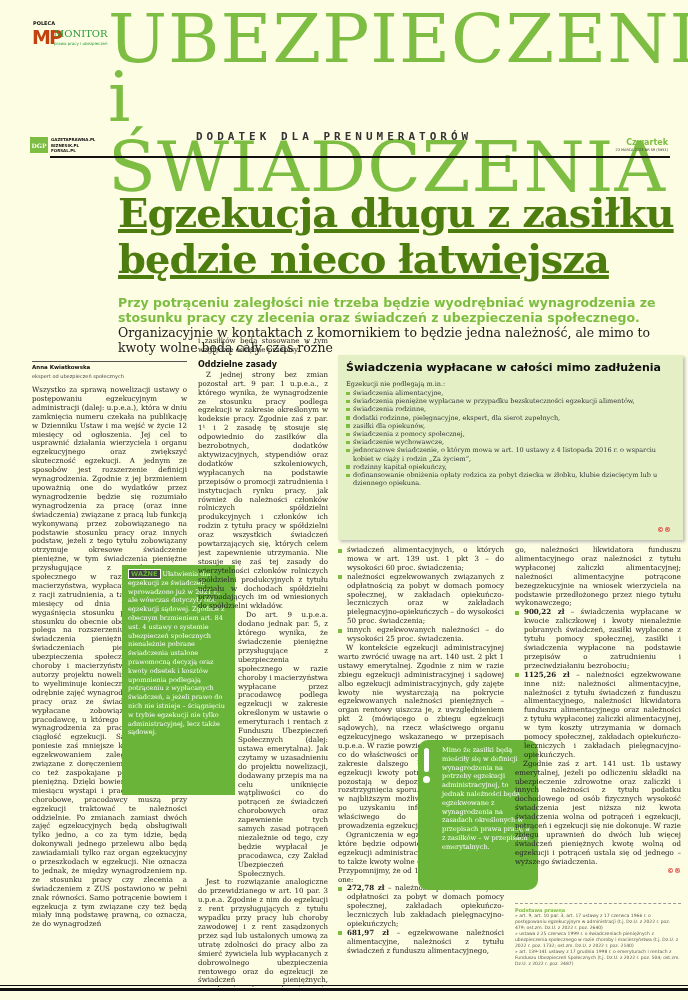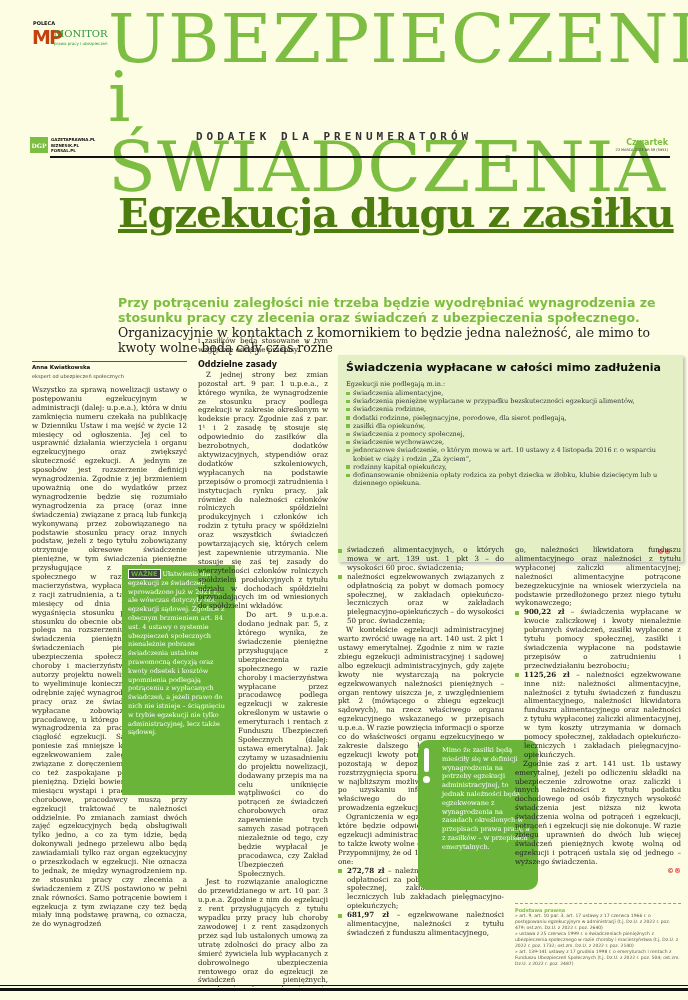--- a/index.html
+++ b/index.html
@@ -33,21 +33,21 @@
   .col { font: 7.1px "DejaVu Serif", serif; line-height: 8.9px; color: #222; text-align: justify; }
   .col p { text-indent: 0; }
   .col .ind { text-indent: 8px; }
   .col h4 { font: bold 8px "DejaVu Sans", sans-serif; margin: 5px 0 2px; color: #111; }
   .col1 { left: 32px; top: 386px; width: 155px; }
   .col2 { left: 198px; top: 337px; width: 130px; }
   
   .important { left: 122px; top: 565px; width: 113px; height: 230px; background: #6ab43a; color: #fff; font: 6.5px "DejaVu Serif", serif; line-height: 8.8px; padding: 5px 6px; border-radius: 0 0 0 0; }
   .important .tag { background: #404040; color: #6ab43a; font: bold 6.5px "DejaVu Sans", sans-serif; padding: 0 2px; border: 1px solid #fff; margin-right: 2px; }
   
-  .sidebox { left: 338px; top: 355px; width: 345px; height: 207px; background: #e5efc6; box-shadow: 2px 2px 3px #bbb; padding: 6px 8px; }
+  .sidebox { left: 338px; top: 355px; width: 345px; height: 185px; background: #e5efc6; box-shadow: 2px 2px 3px #bbb; padding: 6px 8px; }
   .sidebox h3 { font: bold 11px "DejaVu Sans", sans-serif; color: #111; margin-bottom: 6px; }
   .sidebox .intro { font: 6.5px "DejaVu Serif", serif; color: #333; margin-bottom: 1px; }
   .sidebox ul { list-style: none; }
   .sidebox li { font: 6.5px "DejaVu Serif", serif; line-height: 8.2px; color: #333; padding-left: 7px; position: relative; }
   .sidebox li::before { content: ""; position: absolute; left: 0; top: 2.5px; width: 3.5px; height: 3.5px; background: #7cbd42; }
   .cc-icon { color: #e03030; font: bold 7px "DejaVu Sans", sans-serif; }
   .cc1 { right: 12px; bottom: 6px; position: absolute; }
   
   .col3 { left: 338px; top: 546px; width: 166px; }
   .col4 { left: 515px; top: 546px; width: 166px; }
@@ -78,20 +78,21 @@
   <div>GAZETAPRAWNA.PL</div>
   <div>BIZNESIK.PL</div>
   <div>FORSAL.PL</div>
 </div>
 <div class="abs day">Czwartek</div>
 <div class="abs date">23 MARCA 2023 NR 58 (5951)</div>
 <div class="abs rule-top"></div>
 
 <div class="abs headline">
   <div>Egzekucja długu z zasiłku</div>
+  <div>będzie nieco łatwiejsza</div>
 </div>
 <div class="abs lead"><b>Przy potrąceniu zaległości nie trzeba będzie wyodrębniać wynagrodzenia ze stosunku pracy czy zlecenia oraz świadczeń z ubezpieczenia społecznego.</b><span class="rest"> Organizacyjnie w kontaktach z komornikiem to będzie jedna należność, ale mimo to kwoty wolne będą cały czas różne</span></div>
 
 <div class="abs byline-rule"></div>
 <div class="abs author">Anna Kwiatkowska</div>
 <div class="abs author-role">ekspert od ubezpieczeń społecznych</div>
 
 <div class="abs col col1">
   <p style="height:600px;overflow:hidden;">Wszystko za sprawą nowelizacji ustawy o postępowaniu egzekucyjnym w administracji (dalej: u.p.e.a.), która w dniu zamknięcia numeru czekała na publikację w Dzienniku Ustaw i ma wejść w życie 12 miesięcy od ogłoszenia. Jej cel to usprawnić działania wierzyciela i organu egzekucyjnego oraz zwiększyć skuteczność egzekucji. A jednym ze sposobów jest rozszerzenie definicji wynagrodzenia. Zgodnie z jej brzmieniem upoważnią one do wydatków przez wynagrodzenie będzie się rozumiało wynagrodzenia za pracę (oraz inne świadczenia) związane z pracą lub funkcją wykonywaną przez zobowiązanego na podstawie stosunku pracy oraz innych podstaw, jeżeli z tego tytułu zobowiązany otrzymuje okresowe świadczenie pieniężne, w tym świadczenia pieniężne przysługujące z ubezpieczenia społecznego w razie choroby i macierzyństwa, wypłacane przez płatnika z racji zatrudnienia, a także w okresie 12 miesięcy od dnia rozwiązania lub wygaśnięcia stosunku pracy. Zmiana w stosunku do obecnie obowiązującej wersji polega na rozszerzeniu tej definicji o świadczenia pieniężne ustawy o świadczeniach pieniężnych z ubezpieczenia społecznego w razie choroby i macierzyństwa. Jak wskazują autorzy projektu nowelizacji, rozwiązanie to wyeliminuje konieczność dokonywania odrębnie zajęć wynagrodzenia ze stosunku pracy oraz ze świadczeń, które są wypłacane zobowiązanemu przez pracodawcę, u którego dokonano zajęcia wynagrodzenia za pracę, oraz zapewni ciągłość egzekucji. Sam zobowiązany poniesie zaś mniejsze koszty związane z egzekwowaniem zaległości (wydatki związane z doręczeniem korespondencji), co też zaspokajane przed należnością pieniężną. Dzięki bowiem, gdy w jednym miesiącu wystąpi i praca, i świadczenie chorobowe, pracodawcy muszą przy egzekucji traktować te należności oddzielnie. Po zmianach zamiast dwóch zajęć egzekucyjnych będą obsługiwali tylko jedno, a co za tym idzie, będą dokonywali jednego przelewu albo będą zawiadamiali tylko raz organ egzekucyjny o przeszkodach w egzekucji. Nie oznacza to jednak, że między wynagrodzeniem np. ze stosunku pracy czy zlecenia a świadczeniem z ZUS postawiono w pełni znak równości. Samo potrącenie bowiem i egzekucja z tym związane czy też będą miały inną podstawę prawną, co oznacza, że do wynagrodzeń</p>
 </div>
@@ -109,35 +110,36 @@
 
 </div>
 
 <div class="abs sidebox">
   <h3>Świadczenia wypłacane w całości mimo zadłużenia</h3>
   <div class="intro">Egzekucji nie podlegają m.in.:</div>
   <ul>
     <li>świadczenia alimentacyjne,</li>
     <li>świadczenia pieniężne wypłacane w przypadku bezskuteczności egzekucji alimentów,</li>
     <li>świadczenia rodzinne,</li>
-    <li>dodatki rodzinne, pielęgnacyjne, porodowe, dla sierot podlegają,</li>
+    <li>dodatki rodzinne, pielęgnacyjne, ekspert, dla sierot zupełnych,</li>
     <li>zasiłki dla opiekunów,</li>
     <li>świadczenia z pomocy społecznej,</li>
     <li>świadczenie wychowawcze,</li>
     <li>jednorazowe świadczenie, o którym mowa w art. 10 ustawy z 4 listopada 2016 r. o wsparciu kobiet w ciąży i rodzin „Za życiem”,</li>
     <li>rodzinny kapitał opiekuńczy,</li>
     <li>dofinansowanie obniżenia opłaty rodzica za pobyt dziecka w żłobku, klubie dziecięcym lub u dziennego opiekuna.</li>
   </ul>
   <span class="cc-icon cc1">©®</span>
 </div>
 
 <div class="abs col col3" style="height:440px;overflow:hidden;">
   <ul>
     <li>świadczeń alimentacyjnych, o których mowa w art. 139 ust. 1 pkt 3 – do wysokości 60 proc. świadczenia;</li>
     <li>należności egzekwowanych związanych z odpłatnością za pobyt w domach pomocy społecznej, w zakładach opiekuńczo-leczniczych oraz w zakładach pielęgnacyjno-opiekuńczych – do wysokości 50 proc. świadczenia;</li>
+    <li>innych egzekwowanych należności – do wysokości 25 proc. świadczenia.</li>
   </ul>
   <p class="ind" style="padding-right:0;">W kontekście egzekucji administracyjnej warto zwrócić uwagę na art. 140 ust. 2 pkt 1 ustawy emerytalnej. Zgodnie z nim w razie zbiegu egzekucji administracyjnej i sądowej albo egzekucji administracyjnych, gdy zajęte kwoty nie wystarczają na pokrycie egzekwowanych należności pieniężnych – organ rentowy uiszcza je, z uwzględnieniem pkt 2 (mówiącego o zbiegu egzekucji sądowych), na rzecz właściwego organu egzekucyjnego wskazanego w przepisach u.p.e.a. W razie powzięcia informacji o sporze co do właściwości organu egzekucyjnego w zakresie dalszego łącznego prowadzenia egzekucji kwoty potrącone ze świadczenia pozostają w depozycie ZUS do czasu rozstrzygnięcia sporu. Kwoty te są uiszczane w najbliższym możliwym terminie płatności po uzyskaniu informacji od organu właściwego do dalszego łącznego prowadzenia egzekucji.</p>
   <p class="ind">Ograniczenia w egzekucji emerytur i rent, które będzie odpowiednio stosowało się w egzekucji administracyjnej także do zasiłków, to także kwoty wolne do potrąceń i egzekucji. Przypomnijmy, że od 1 marca 2023 r. wynoszą one:</p>
   <ul>
     <li><b>272,78 zł</b><span> – należności potrącane z tytułu odpłatności za pobyt w domach pomocy społecznej, zakładach opiekuńczo-leczniczych lub zakładach pielęgnacyjno-opiekuńczych;</span></li>
     <li><b>681,97 zł</b><span> – egzekwowane należności alimentacyjne, należności z tytułu świadczeń z funduszu alimentacyjnego,</span></li>
   </ul>
 </div>
 
 <div class="abs quote">

